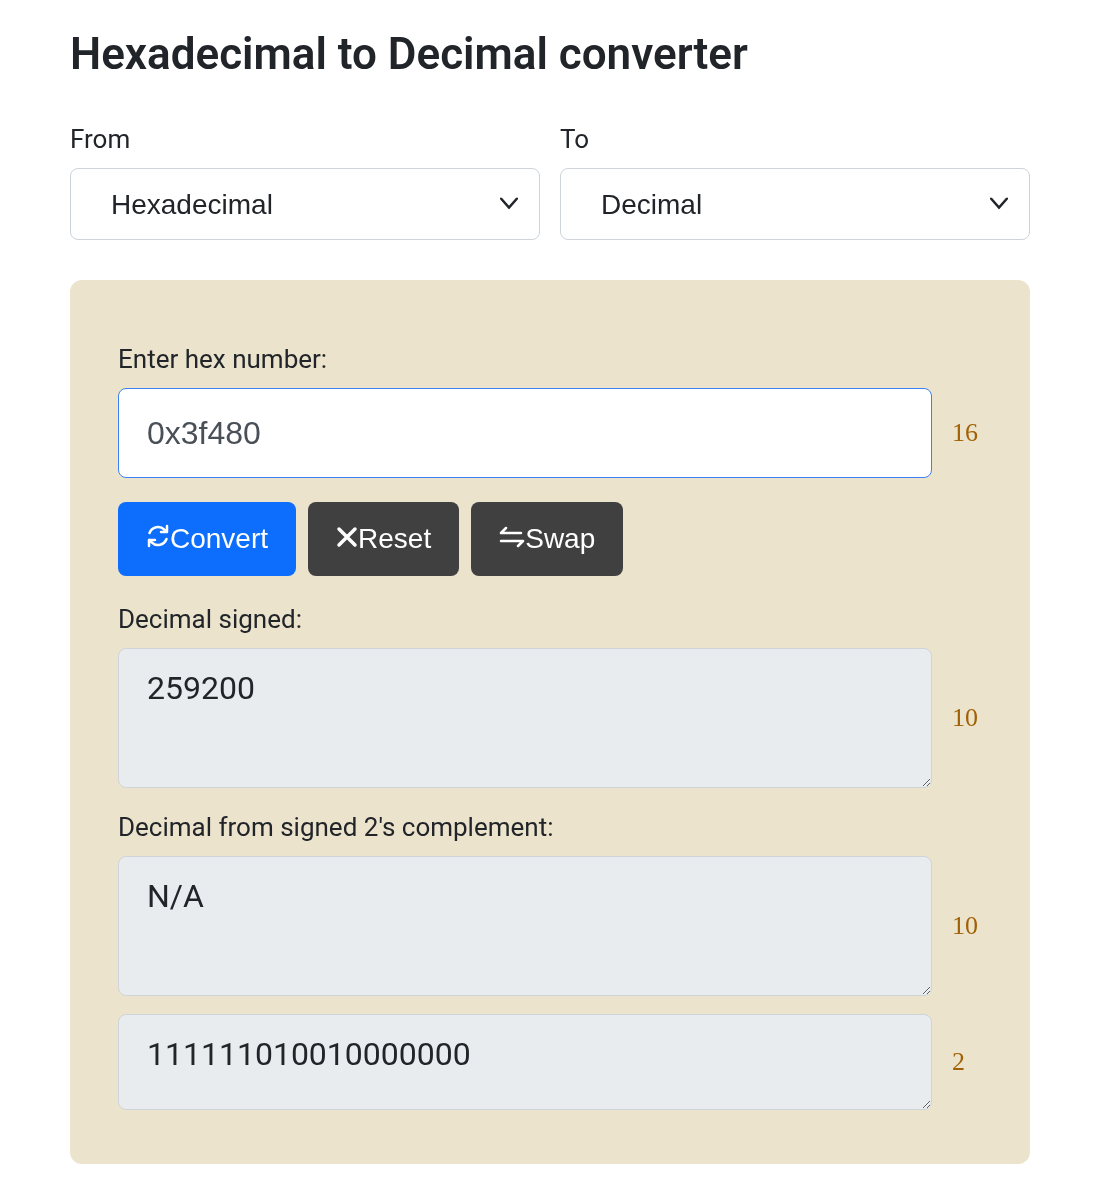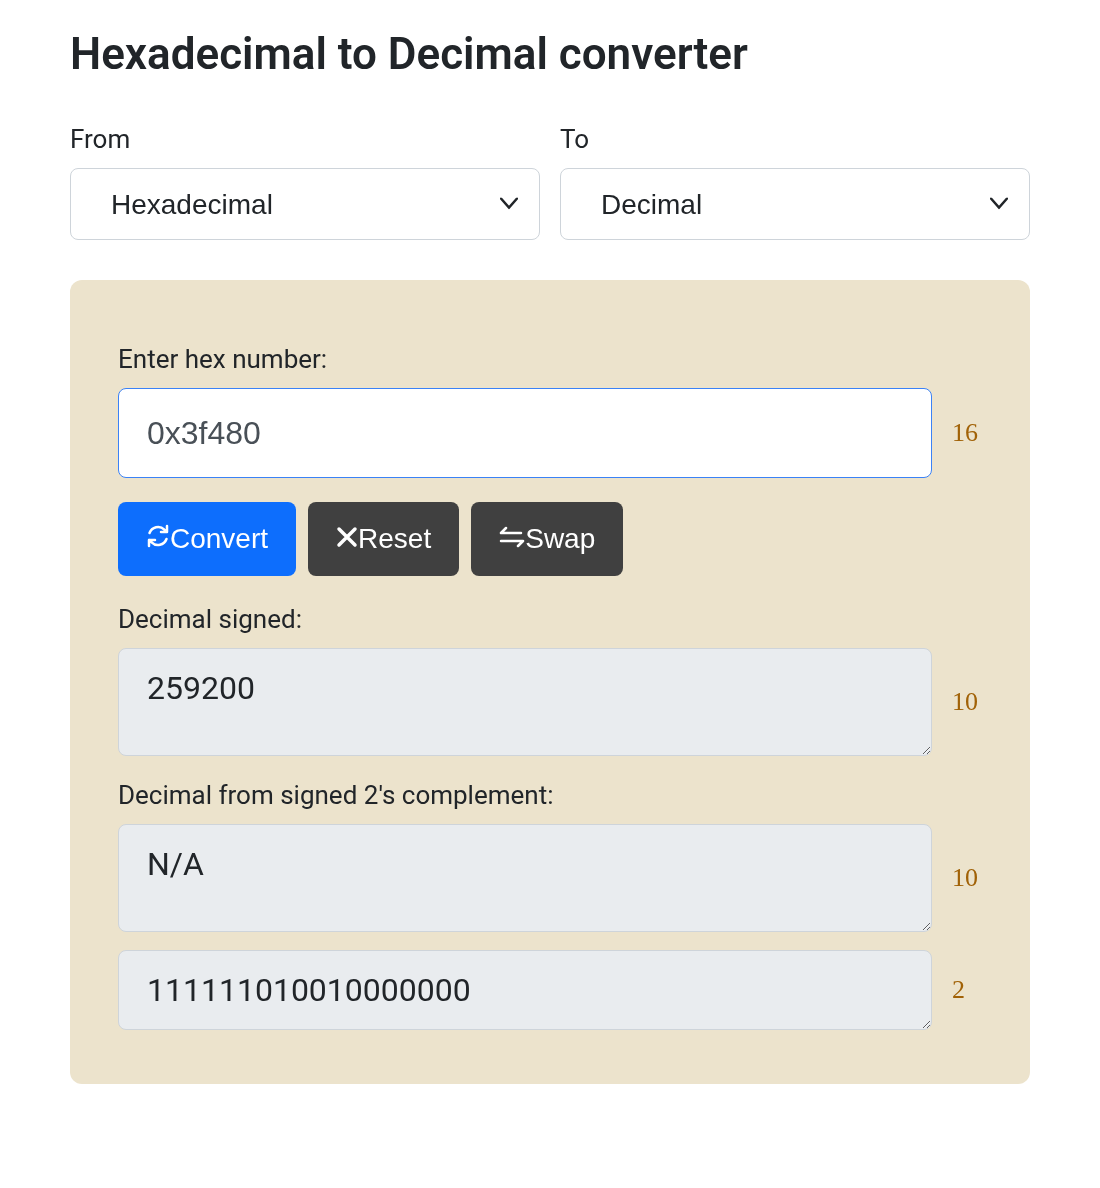--- a/index.html
+++ b/index.html
@@ -117,21 +117,21 @@
       background: #0d6efd;
     }
     .btn-secondary {
       background: #404040;
     }
     .btn svg {
       flex-shrink: 0;
     }
     .output-textarea {
       flex: 1;
-      height: 108px;
+      height: 140px;
       border: 1px solid #ced4da;
       border-radius: 8px;
       background: #e9ecef;
       font-size: 32px;
       color: #212529;
       padding: 20px 28px;
       resize: both;
       font-family: inherit;
     }
     .output-row {
@@ -225,17 +225,17 @@
   <div class="output-group">
     <label class="field-label">Decimal from signed 2's complement:</label>
     <div class="output-row">
       <textarea class="output-textarea" readonly="" style="">N/A</textarea>
       <span class="base-label">10</span>
     </div>
   </div>
 
   <div class="output-group" style="margin-bottom:0;">
     <div class="output-row">
-      <textarea class="output-textarea" readonly="" style="height: 80px;">111111010010000000</textarea>
+      <textarea class="output-textarea" readonly="" style="height: 96px;">111111010010000000</textarea>
       <span class="base-label">2</span>
     </div>
   </div>
 </div>
 
 </body></html>

